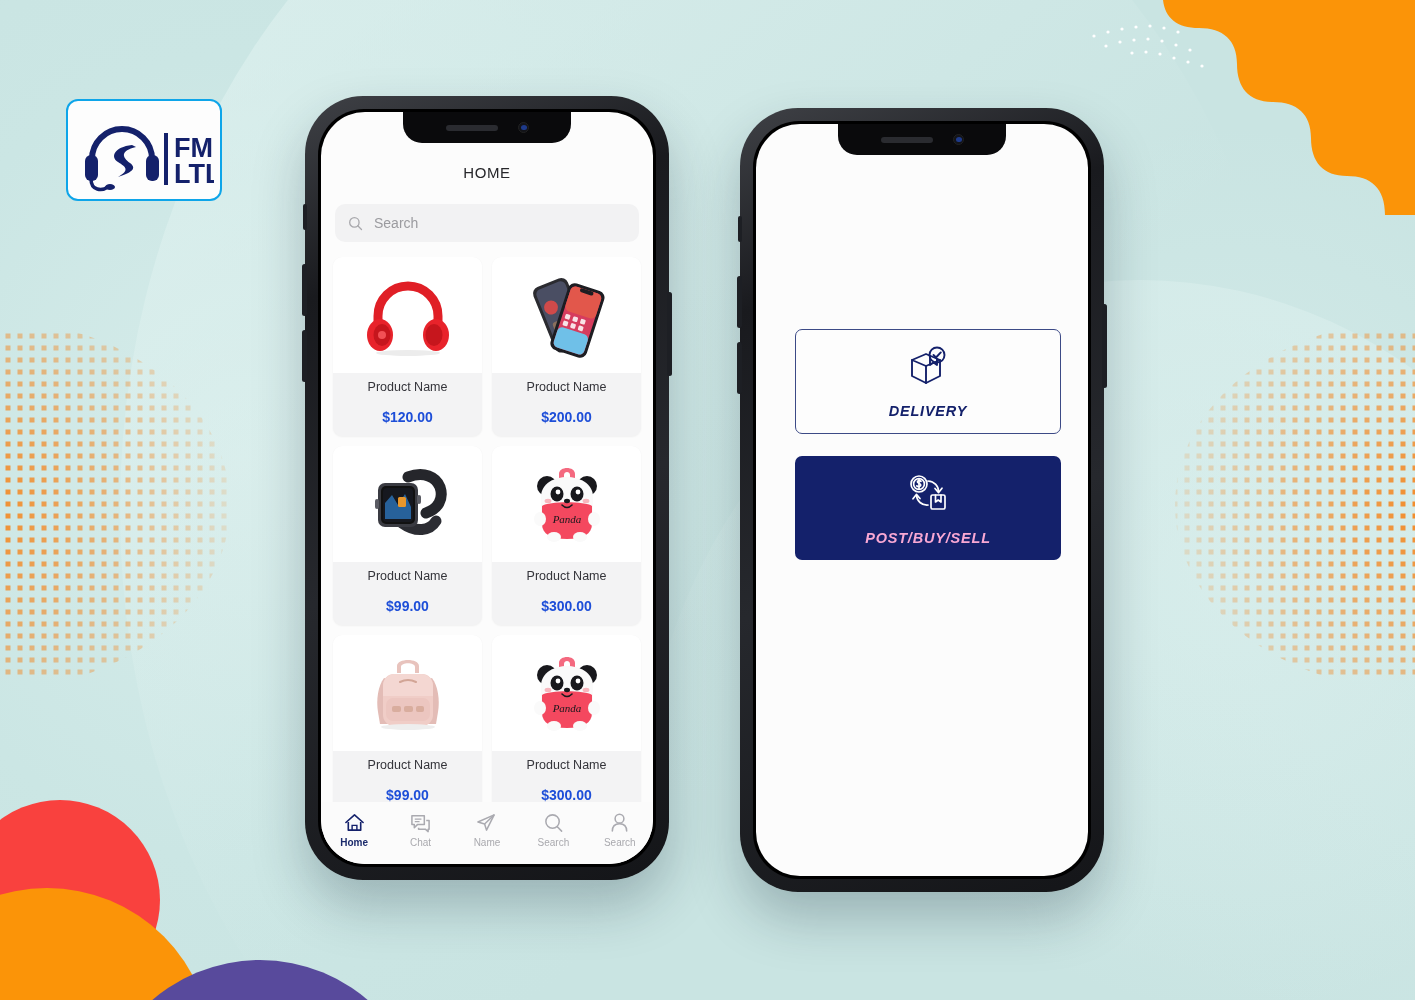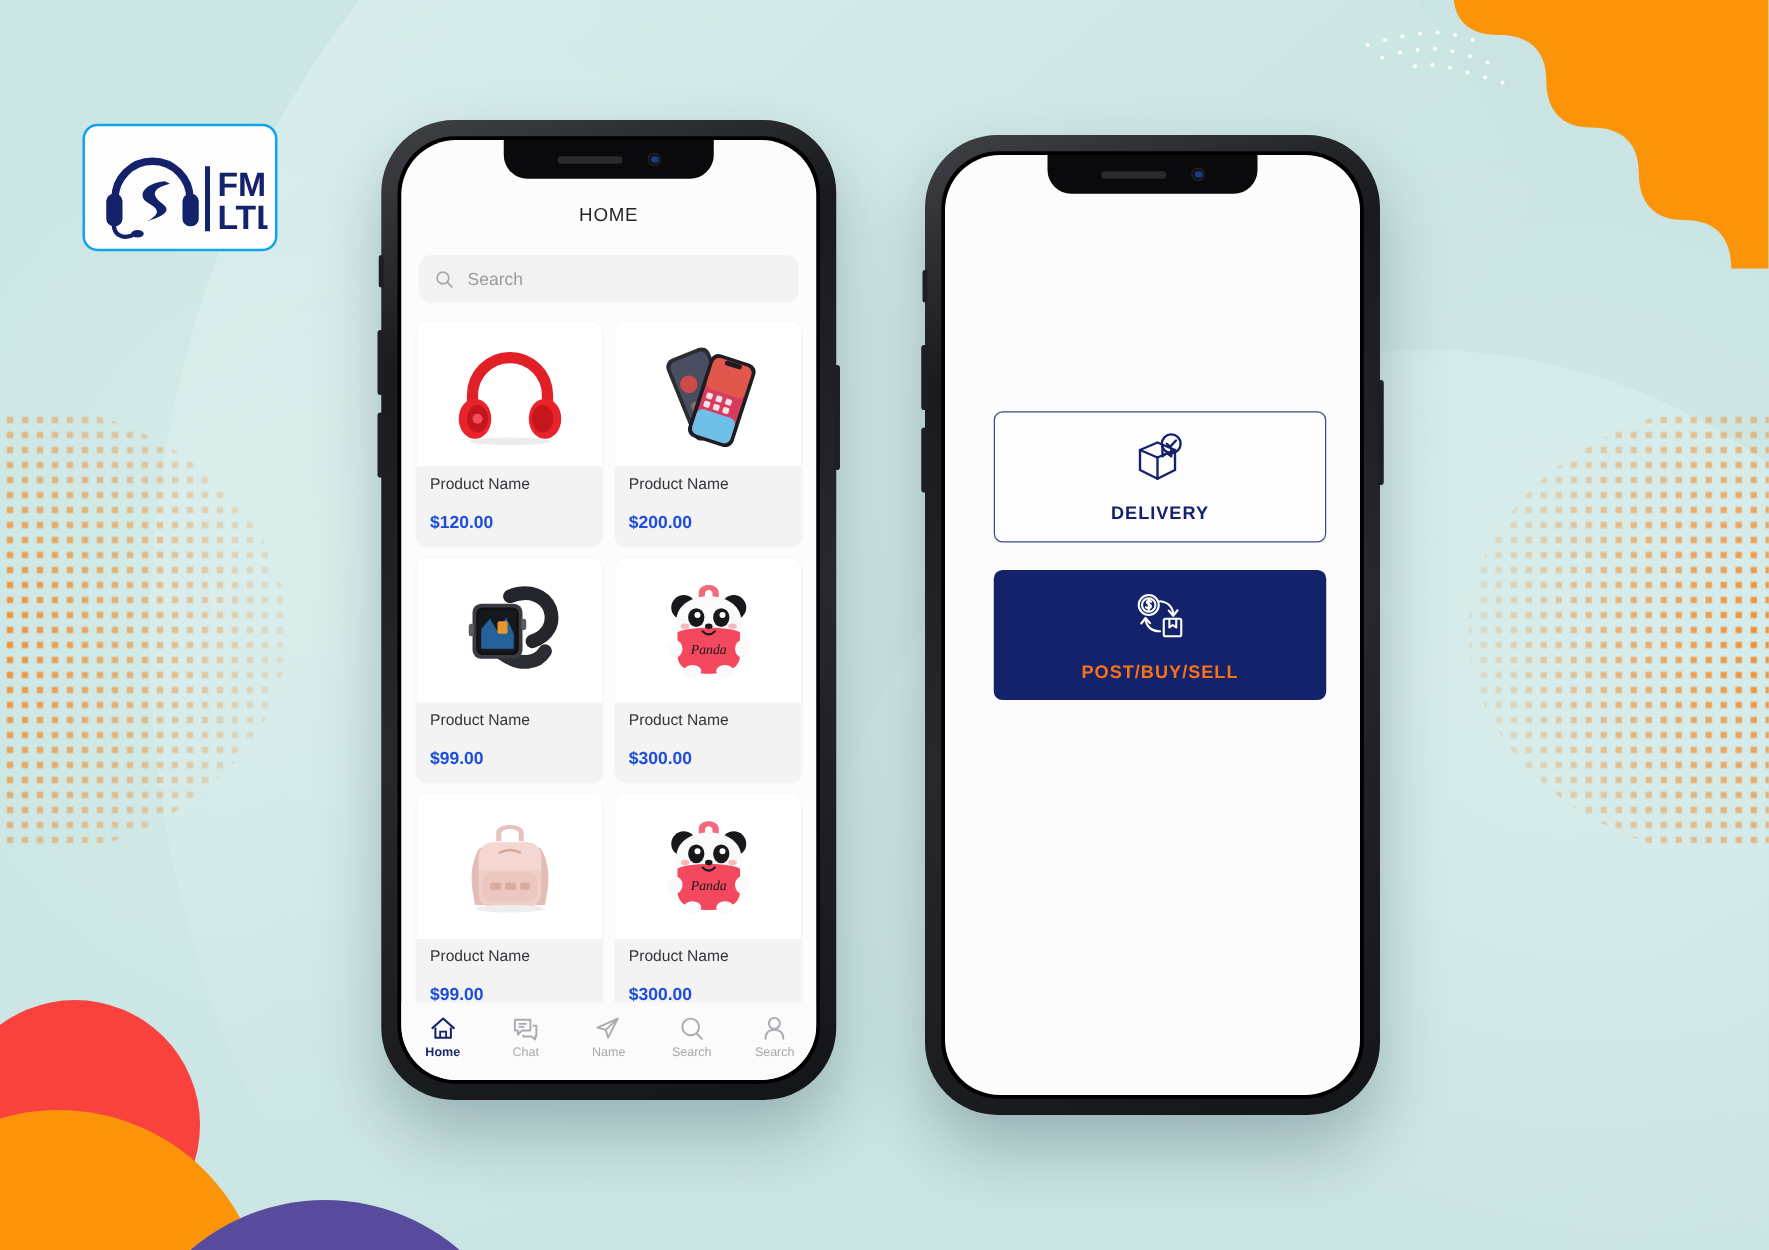--- a/index.html
+++ b/index.html
@@ -164,20 +164,21 @@
   .search-input-txt {
     font-size: 14px;
     color: #9b9b9f;
   }
 
   .grid {
     margin: 15px 12px 0 12px;
     display: grid;
     grid-template-columns: 1fr 1fr;
     gap: 10px;
+    text-align: center;
   }
   .card {
     background: #f3f3f4;
     border-radius: 9px;
     overflow: hidden;
     box-shadow: 0 1px 2px rgba(0,0,0,.05);
   }
   .card-img {
     height: 116px;
     background: #fff;
@@ -210,20 +211,21 @@
   }
   .tab-label { font-size: 10px; color: #a9a9ae; }
   .tab.active .tab-label { color: #1b2a6b; font-weight: bold; }
 
   
   .action-wrap {
     position: absolute;
     left: 12px; right: 0;
     top: 205px;
     padding: 0 27px;
+    font-style: italic;
   }
   .action-btn {
     border-radius: 7px;
     display: flex;
     flex-direction: column;
     align-items: center;
     justify-content: center;
     gap: 13px;
     height: 105px;
   }
@@ -231,21 +233,21 @@
     border: 1px solid #3c4a86;
     background: #fdfdfd;
   }
   .action-btn.filled {
     background: #14216b;
     margin-top: 22px;
     height: 104px;
   }
   .action-label { font-size: 14.5px; font-weight: bold; letter-spacing: .8px; }
   .outline .action-label { color: #14216b; }
-  .filled .action-label { color: #f97316; }
+  .filled .action-label { color: #f9a8d4; }
 </style>
 </head>
 <body>
 
 <div class="bg-layer">
   <div class="bg-wash-a"></div>
   <div class="bg-wash-b"></div>
   <div class="bg-sweep"></div>
   <div class="bg-sweep2"></div>
 

